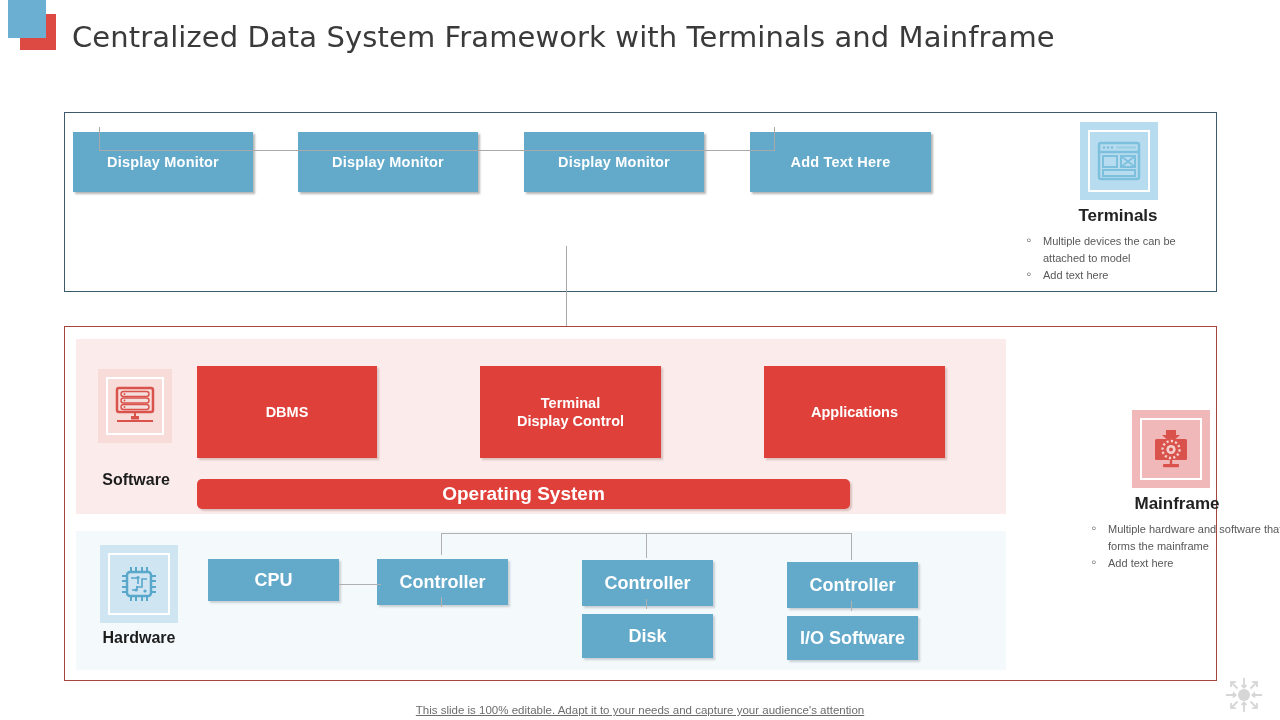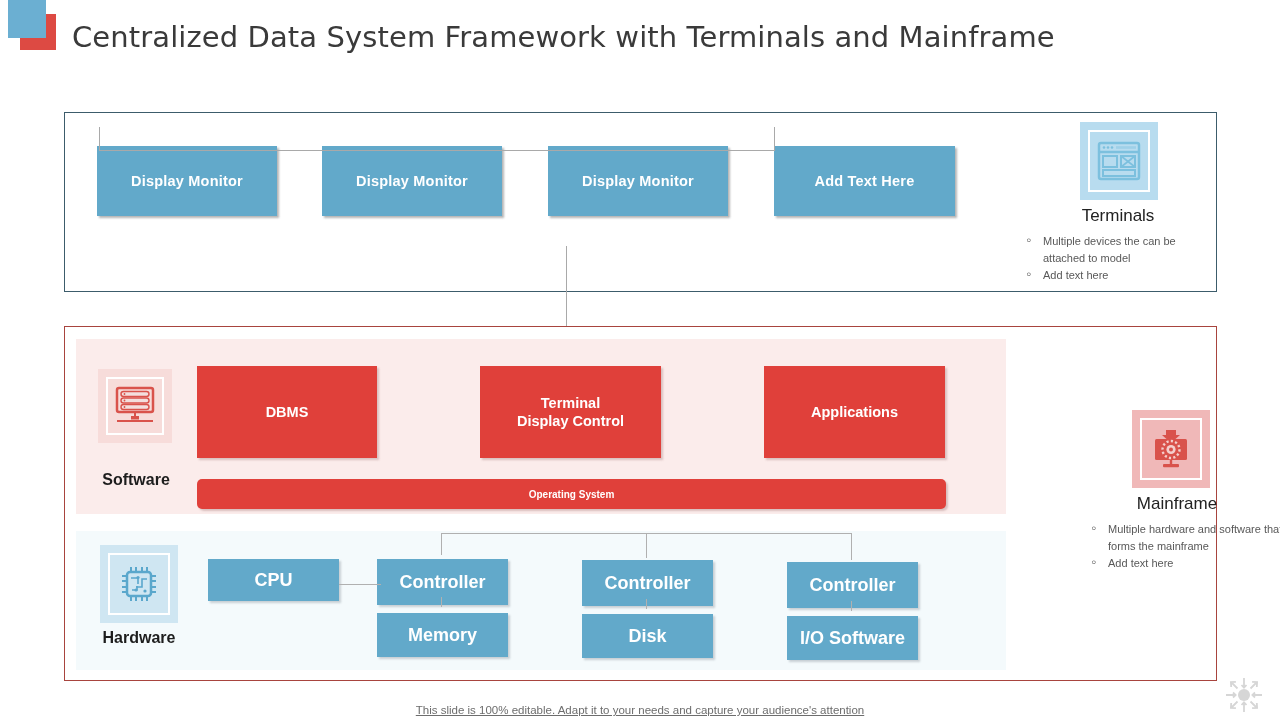--- a/index.html
+++ b/index.html
@@ -29,27 +29,26 @@
   }
 
   
   .panel-top {
     position: absolute; left: 64px; top: 112px;
     width: 1153px; height: 180px;
     border: 1px solid #3c5c6b; background: #ffffff;
   }
   .monitor-row { position: absolute; left: 0; top: 0; width: 100%; height: 100%; }
   .mon-box {
-    position: absolute; top: 33px; height: 70px;
+    position: absolute; top: 19px; height: 60px;
     background: #62a9ca; color: #ffffff;
     font-size: 14.5px; font-weight: bold;
     display: flex; align-items: center; justify-content: center;
     box-shadow: 2px 2px 2px rgba(90,90,90,0.45);
     letter-spacing: 0.2px;
-    margin-left: 24px;
   }
   .mon-0 { left: 8px;   width: 180px; }
   .mon-1 { left: 233px; width: 180px; }
   .mon-2 { left: 459px; width: 180px; }
   .mon-3 { left: 685px; width: 181px; }
 
   
   .bracket-top {
     position: absolute; left: 99px; top: 127px;
     width: 676px; height: 24px;
@@ -69,21 +68,21 @@
     display: flex; align-items: center; justify-content: center;
   }
   .side-icon-box.blue { background: #b8dcef; }
   .side-icon-box.red  { background: #f0b8b8; }
   .side-icon-inner {
     width: 62px; height: 62px;
     border: 2px solid #ffffff;
     display: flex; align-items: center; justify-content: center;
   }
   .side-title {
-    font-size: 17px; font-weight: normal; color: #222; text-align: center;
+    font-size: 17px; font-weight: bold; color: #222; text-align: center;
     margin-top: 6px;
   }
   .side-list { margin-top: 7px; list-style: none; }
   .side-list li {
     position: relative; padding-left: 21px;
     font-size: 11px; color: #585858; line-height: 16.5px;
     margin-bottom: 1px;
   }
   .side-list li::before {
     content: "\25E6";
@@ -131,24 +130,24 @@
     display: flex; align-items: center; justify-content: center;
     text-align: center; line-height: 18px;
     box-shadow: 2px 2px 2px rgba(140,90,90,0.3);
   }
   .rb-dbms  { left: 121px; top: 27px; width: 180px; height: 92px; }
   .rb-tdc   { left: 404px; top: 27px; width: 181px; height: 92px; }
   .rb-apps  { left: 688px; top: 27px; width: 181px; height: 92px; }
 
   .os-bar {
     position: absolute; left: 121px; top: 140px;
-    width: 749px; height: 30px;
+    width: 653px; height: 30px;
     background: #e0403a; color: #ffffff;
     border-radius: 5px;
-    font-size: 10px; font-weight: bold;
+    font-size: 19px; font-weight: bold;
     display: flex; align-items: center; justify-content: center;
     box-shadow: 2px 2px 2px rgba(140,90,90,0.3);
   }
 
   .hardware-band {
     position: absolute; left: 11px; top: 204px;
     width: 930px; height: 139px;
     background: #f4fafc;
   }
   .hw-icon-holder {
@@ -306,21 +305,20 @@
             <circle cx="18" cy="27" r="1.6" fill="#5aa7cc"></circle>
             <circle cx="27" cy="28" r="1.6" fill="#5aa7cc"></circle>
           </svg>
         </div>
       </div>
       <div class="band-label hw-label">Hardware</div>
 
       <div class="blue-box bb-cpu">CPU</div>
 
       <div class="blue-box bb-ctl-1">Controller</div>
-      <div class="blue-box bb-mem">Memory</div>
 
       <div class="blue-box bb-ctl-2">Controller</div>
       <div class="blue-box bb-disk">Disk</div>
 
       <div class="blue-box bb-ctl-3">Controller</div>
       <div class="blue-box bb-io">I/O Software</div>
     </div>
   </div>
 
   <div class="ln ln-cpu-ctl"></div>

